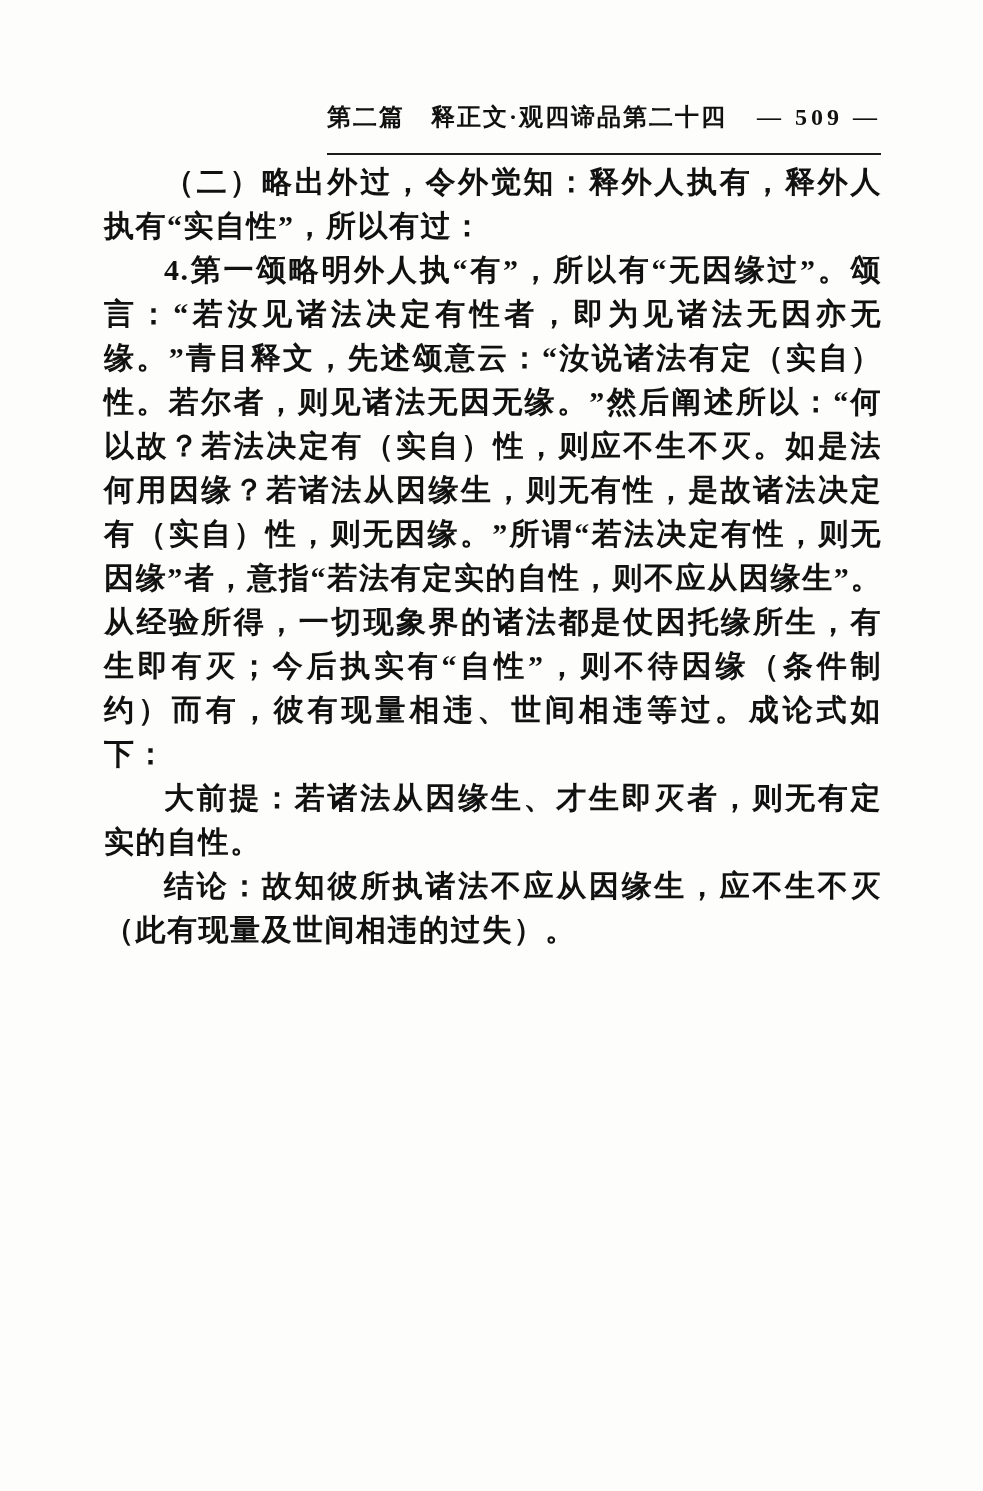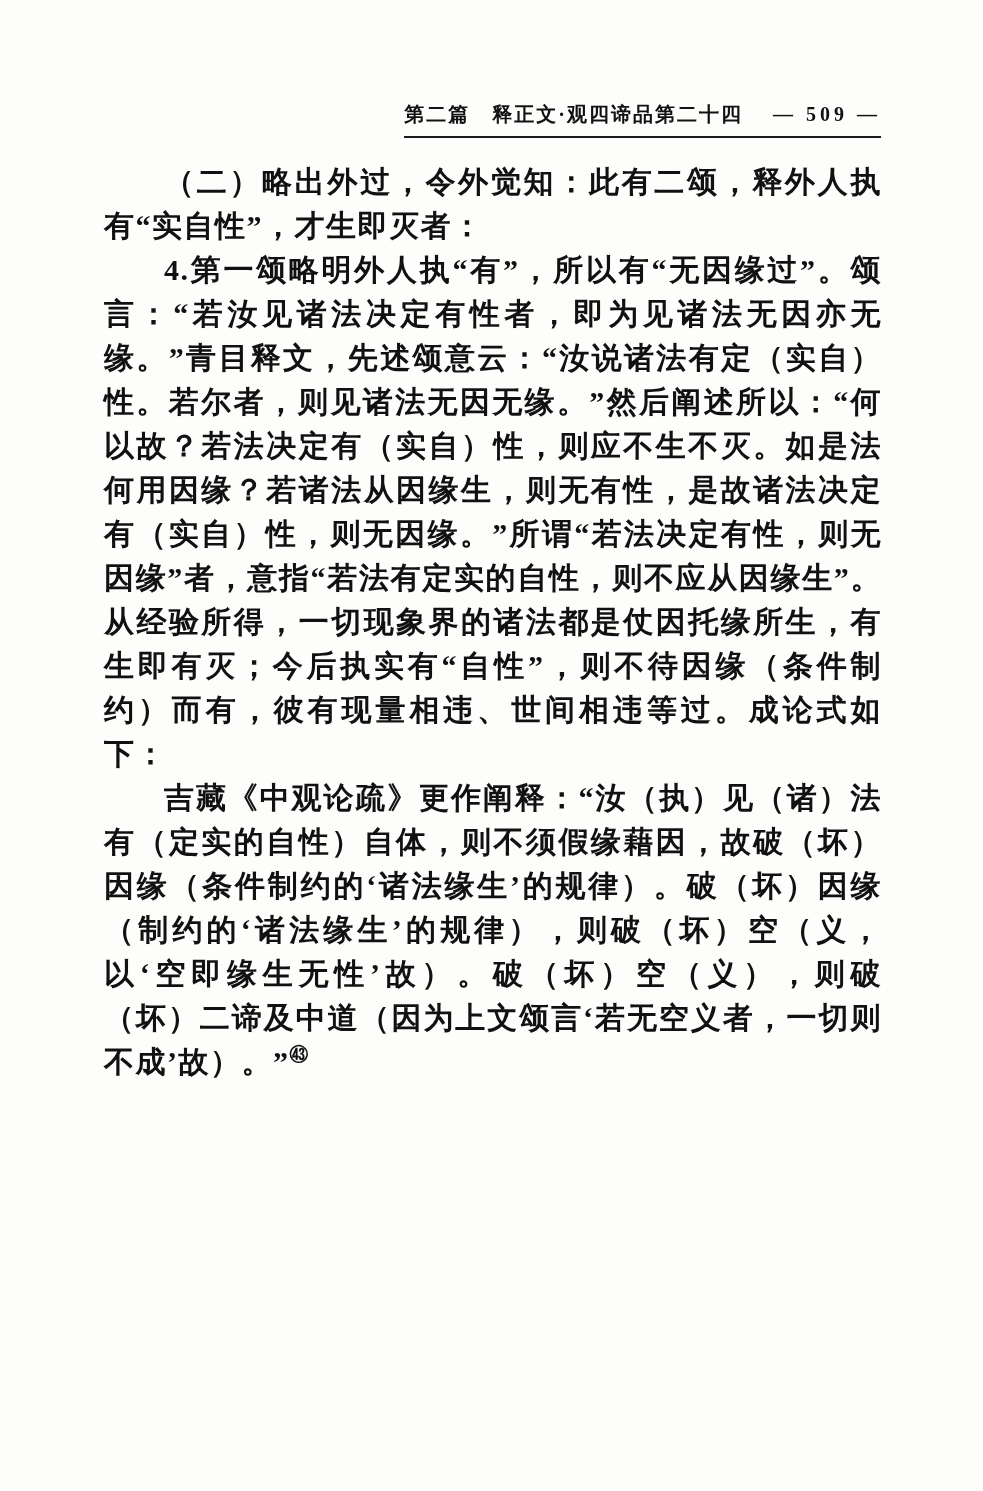--- a/index.html
+++ b/index.html
@@ -21,22 +21,22 @@
   .running-head {
     position: absolute;
     top: 101px;
     left: 103px;
     right: 102px;
     text-align: right;
   }
   .running-head-inner {
     display: inline-block;
     border-bottom: 2px solid #1c1c1c;
-    padding-bottom: 8px;
-    font-size: 20px;
+    padding-bottom: 20px;
+    font-size: 24px;
     font-weight: bold;
     letter-spacing: 2px;
     white-space: nowrap;
   }
   .page-number {
     margin-left: 30px;
     letter-spacing: 4px;
     font-weight: bold;
   }
   
@@ -69,18 +69,19 @@
 
 <div class="page" style="background: rgb(253, 253, 251); color: rgb(17, 17, 17);">
 
   <div class="running-head">
     <div class="running-head-inner" style="border-bottom-color: rgb(28, 28, 28);">
       <span>第二篇　释正文·观四谛品第二十四</span><span class="page-number">— 509 —</span>
     </div>
   </div>
 
   <div class="text-body">
-      <p>（二）略出外过，令外觉知：此有二颂，释外人执有“实自性”，才生即灭者：</p>
+      <p>（二）略出外过，令外觉知：释外人执有，释外人执有“实自性”，所以有过：</p>
       <p>4.第一颂略明外人执“有”，所以有“无因缘过”。颂言：“若汝见诸法决定有性者，即为见诸法无因亦无缘。”青目释文，先述颂意云：“汝说诸法有定（实自）性。若尔者，则见诸法无因无缘。”然后阐述所以：“何以故？若法决定有（实自）性，则应不生不灭。如是法何用因缘？若诸法从因缘生，则无有性，是故诸法决定有（实自）性，则无因缘。”所谓“若法决定有性，则无因缘”者，意指“若法有定实的自性，则不应从因缘生”。从经验所得，一切现象界的诸法都是仗因托缘所生，有生即有灭；今后执实有“自性”，则不待因缘（条件制约）而有，彼有现量相违、世间相违等过。成论式如下：</p>
-      <p>吉藏《中观论疏》更作阐释：“汝（执）见（诸）法有（定实的自性）自体，则不须假缘藉因，故破（坏）因缘（条件制约的‘诸法缘生’的规律）。破（坏）因缘（制约的‘诸法缘生’的规律），则破（坏）空（义，以‘空即缘生无性’故）。破（坏）空（义），则破（坏）二谛及中道（因为上文颂言‘若无空义者，一切则不成’故）。”<sup class="fnmark">㊸</sup></p>
+      <p>大前提：若诸法从因缘生、才生即灭者，则无有定实的自性。</p>
+      <p>结论：故知彼所执诸法不应从因缘生，应不生不灭（此有现量及世间相违的过失）。</p>
     </div>
 
 </div>
 
 </body></html>

